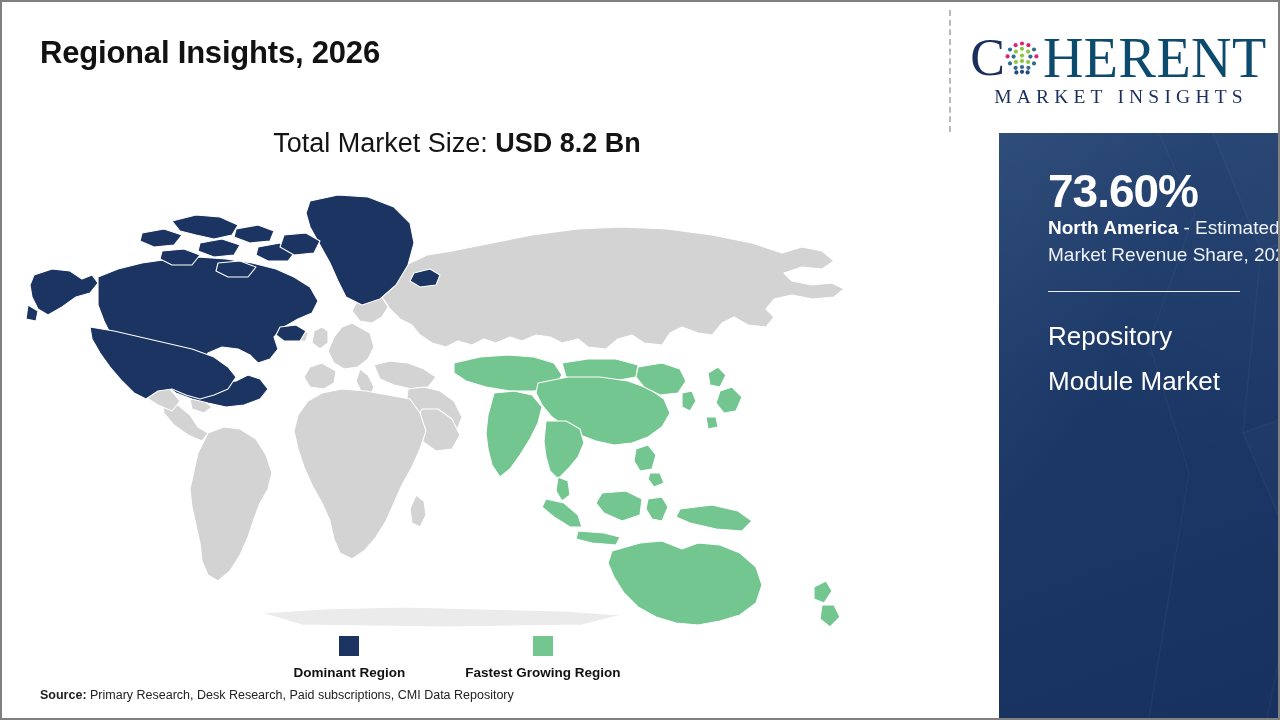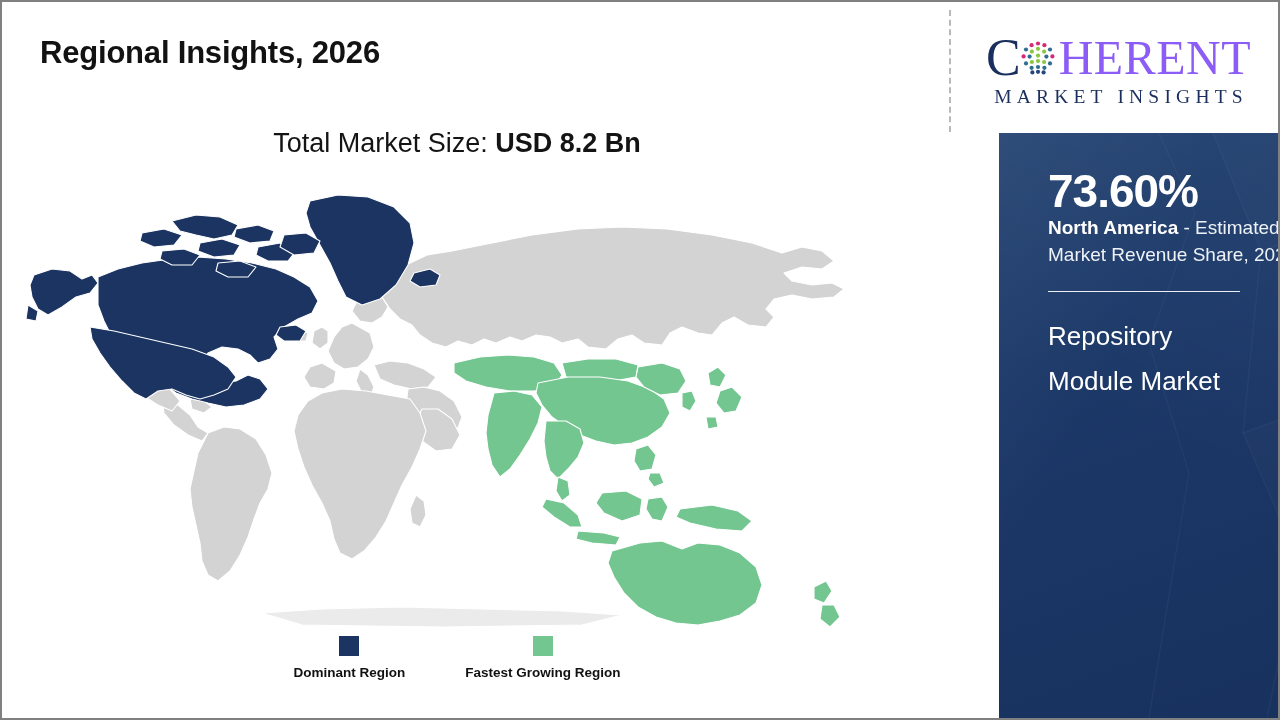--- a/index.html
+++ b/index.html
@@ -72,21 +72,21 @@
   }
   .logo-c{
     font-family:"Liberation Serif", serif;
     font-size:52px; color:#1b2f5e; line-height:1; font-weight:400;
   }
   .globe{
     width:40px; height:40px; margin:0 1px 2px -3px; position:relative;
   }
   .logo-rest{
     font-family:"Liberation Serif", serif;
-    font-size:48px; color:#8b5cf6; line-height:1; letter-spacing:0.5px;
+    font-size:56px; color:#0c4a6e; line-height:1; letter-spacing:0.5px;
   }
   .logo-sub{
     font-family:"Liberation Serif", serif;
     font-size:19.5px; color:#1b2f5e; letter-spacing:5.2px;
     margin-top:3px; padding-left:5px;
   }
 
   
   .right-panel{
     position:absolute; left:997px; top:131px; width:331px; height:688px;
@@ -244,20 +244,23 @@
       <div class="legend-item">
         <span class="swatch sw-dominant"></span>
         <span class="legend-label">Dominant Region</span>
       </div>
       <div class="legend-item">
         <span class="swatch sw-growing"></span>
         <span class="legend-label">Fastest Growing Region</span>
       </div>
     </div>
 
+    <div class="source">
+      <b>Source:</b><span> Primary Research, Desk Research, Paid subscriptions, CMI Data Repository</span>
+    </div>
   </div>
 
   <div class="v-divider"></div>
 
   <div class="logo-block">
     <div class="logo-row">
       <span class="logo-c">C</span>
       <span class="globe">
         <svg viewBox="0 0 40 40" width="40" height="40">
           <g>

